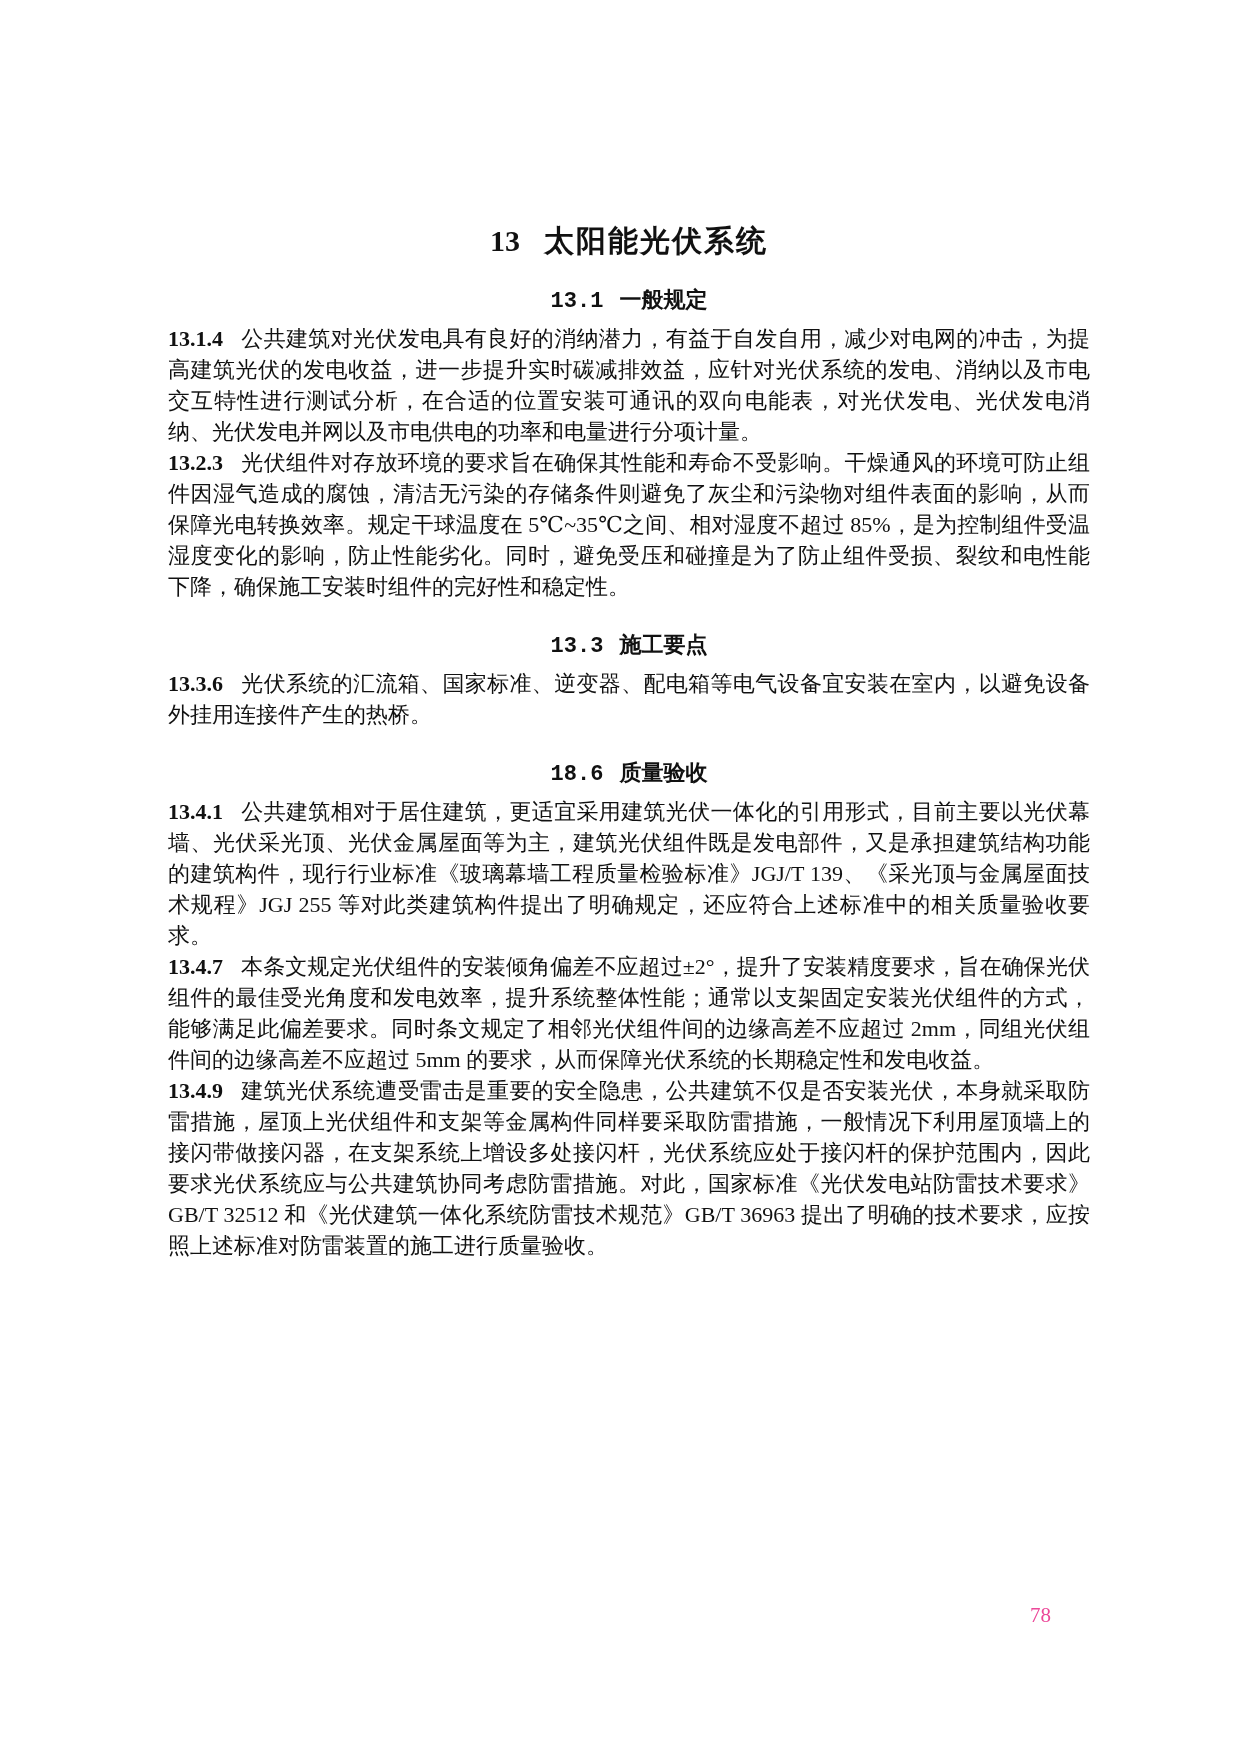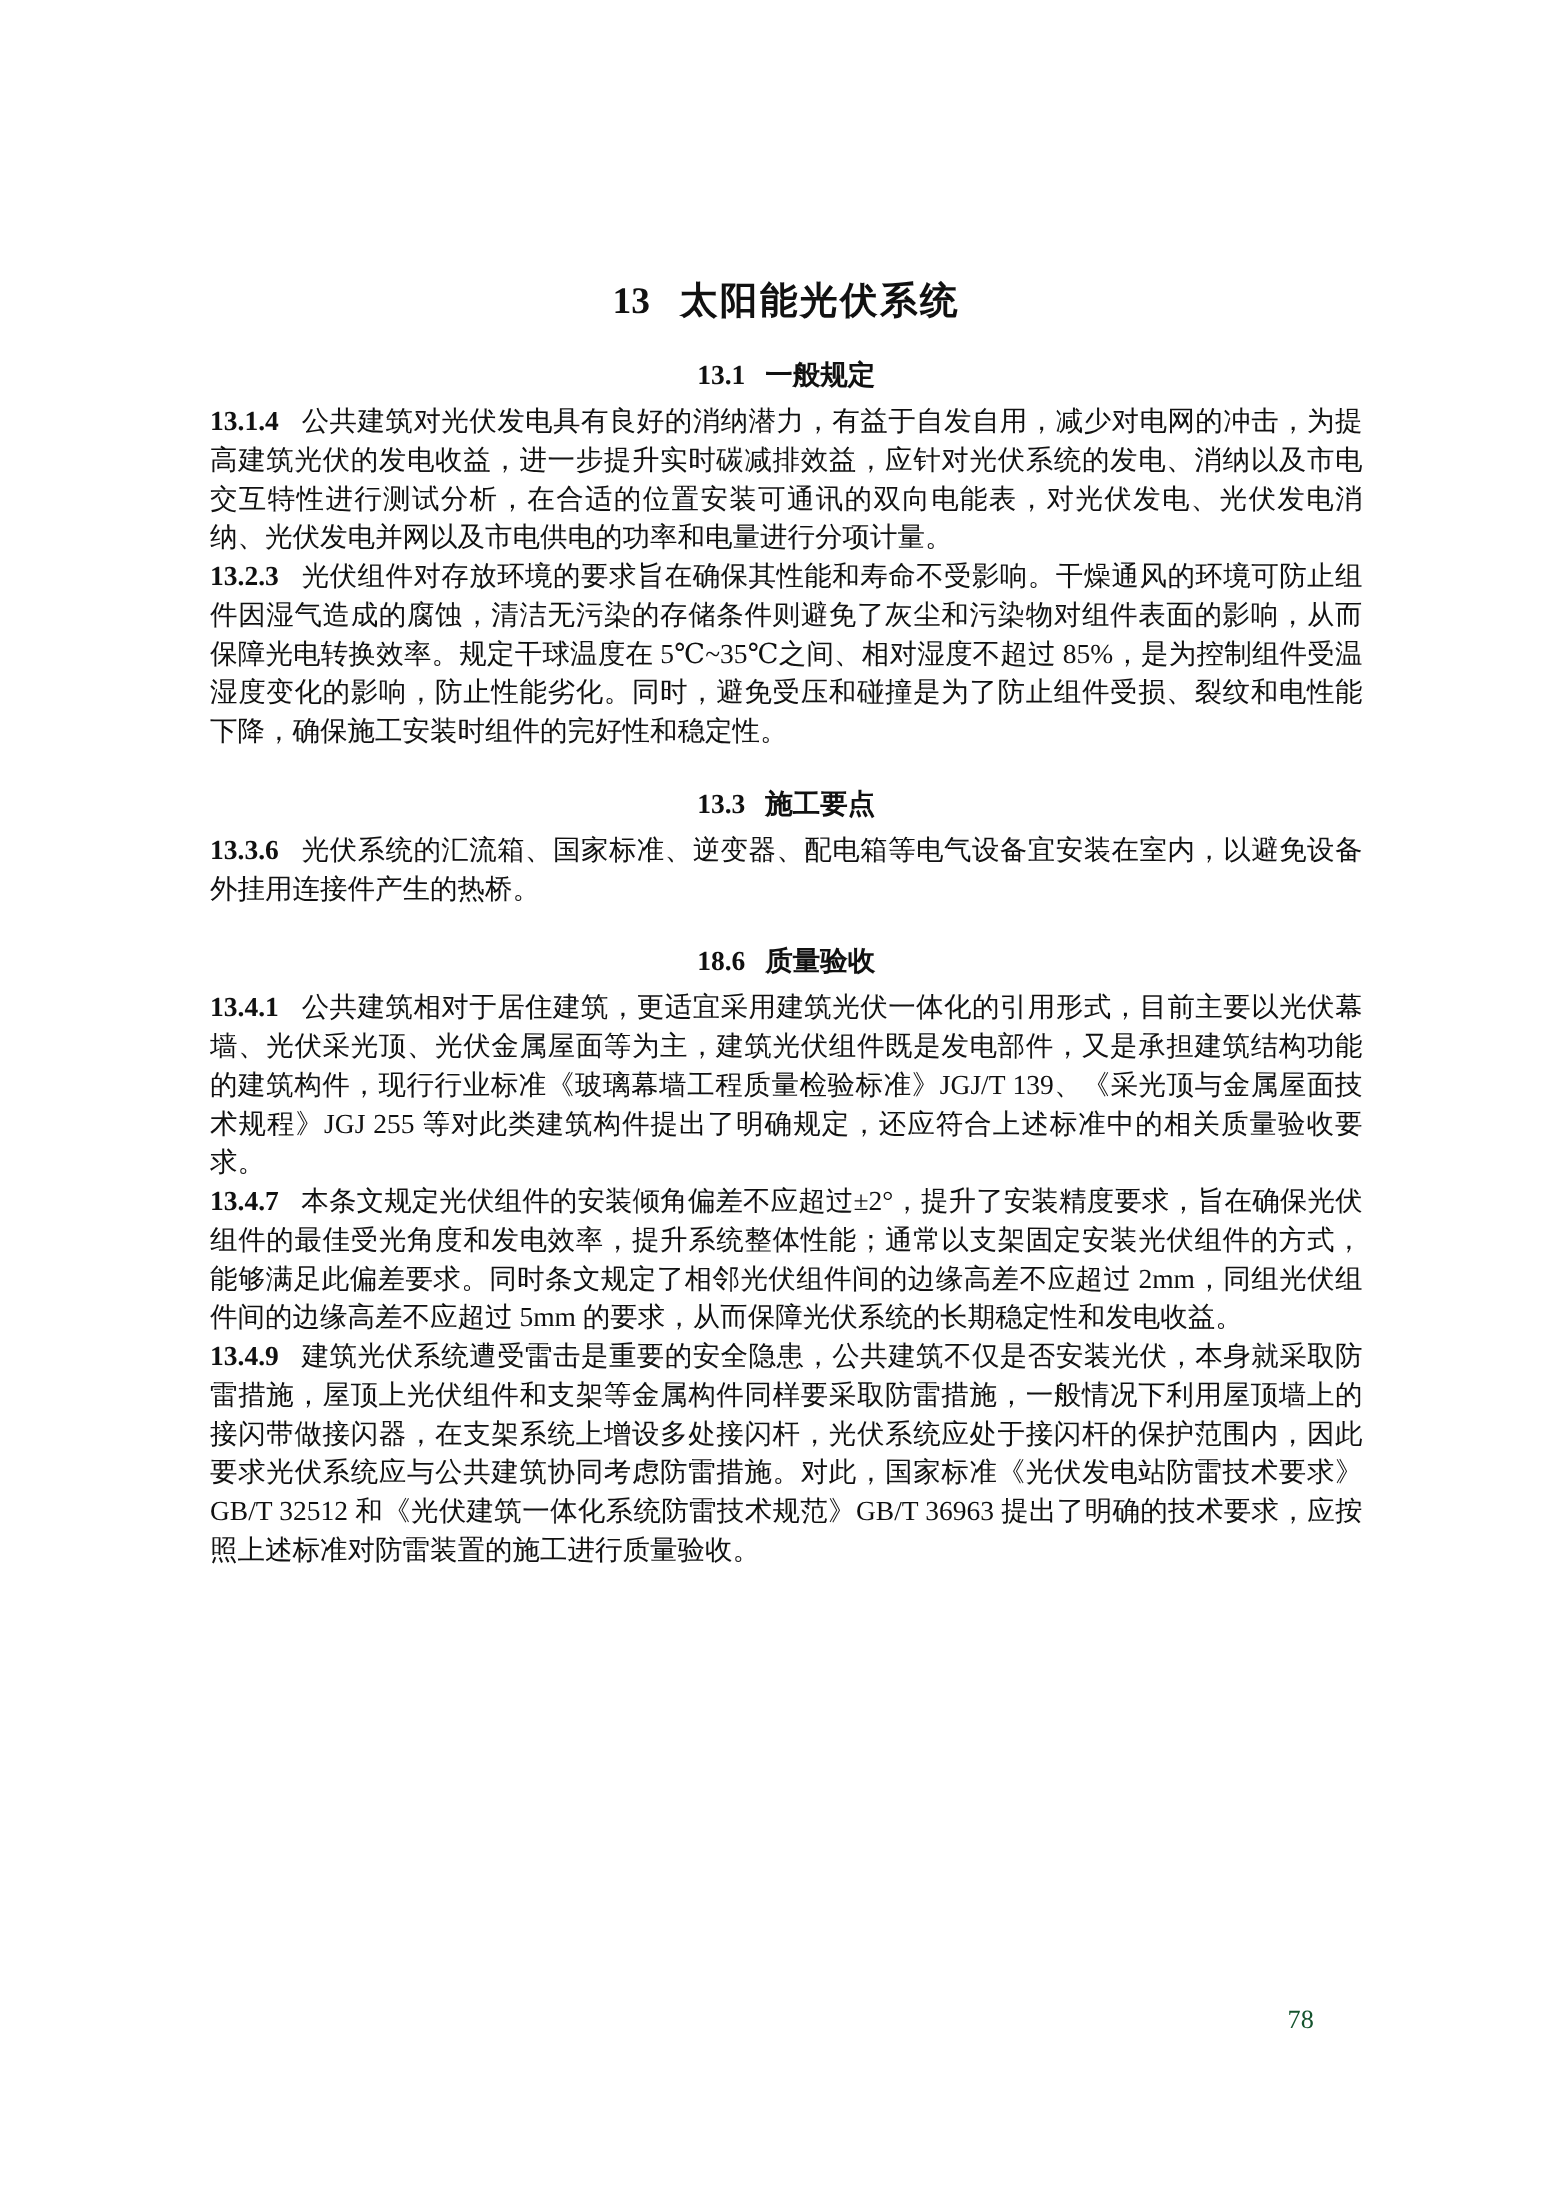--- a/index.html
+++ b/index.html
@@ -36,38 +36,39 @@
   }
   .sec-heading {
     margin: 28px 0 6px 0;
     font-size: 22px;
     line-height: 30px;
     font-weight: bold;
     text-align: center;
   }
   .sec-heading .num {
     margin-right: 16px;
+    font-family: Liberation Mono, monospace;
   }
   .clause {
     margin: 0;
     font-size: 22px;
     line-height: 31px;
     text-align: justify;
   }
   .clause .clause-num {
     font-weight: bold;
     margin-right: 18px;
   }
   .page-number {
     position: absolute;
     left: 1030px;
     top: 1602px;
     font-size: 21px;
     line-height: 26px;
-    color: #14532d;
+    color: #ec4899;
   }
 </style>
 </head>
 <body>
 
 <div class="page">
   <div class="content">
 
     <h1 class="doc-title">
       <span class="num">13</span><span>太阳能光伏系统</span>

